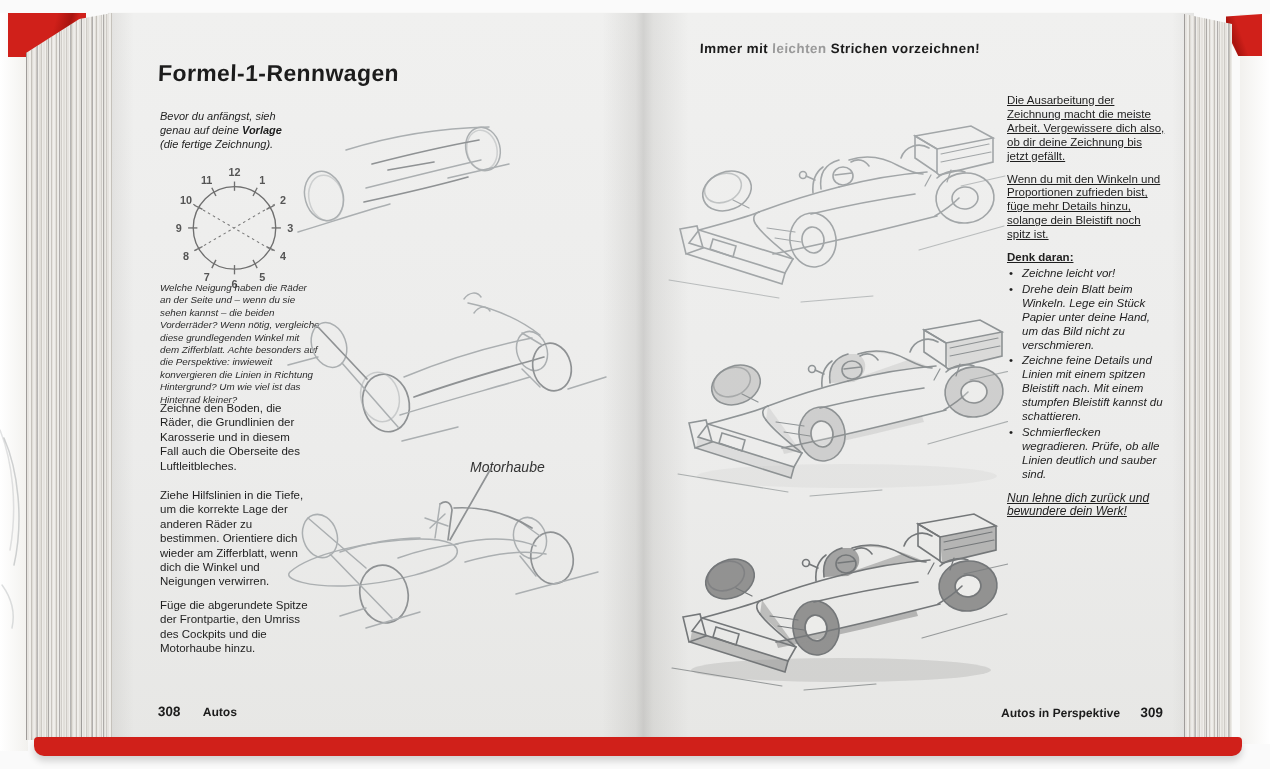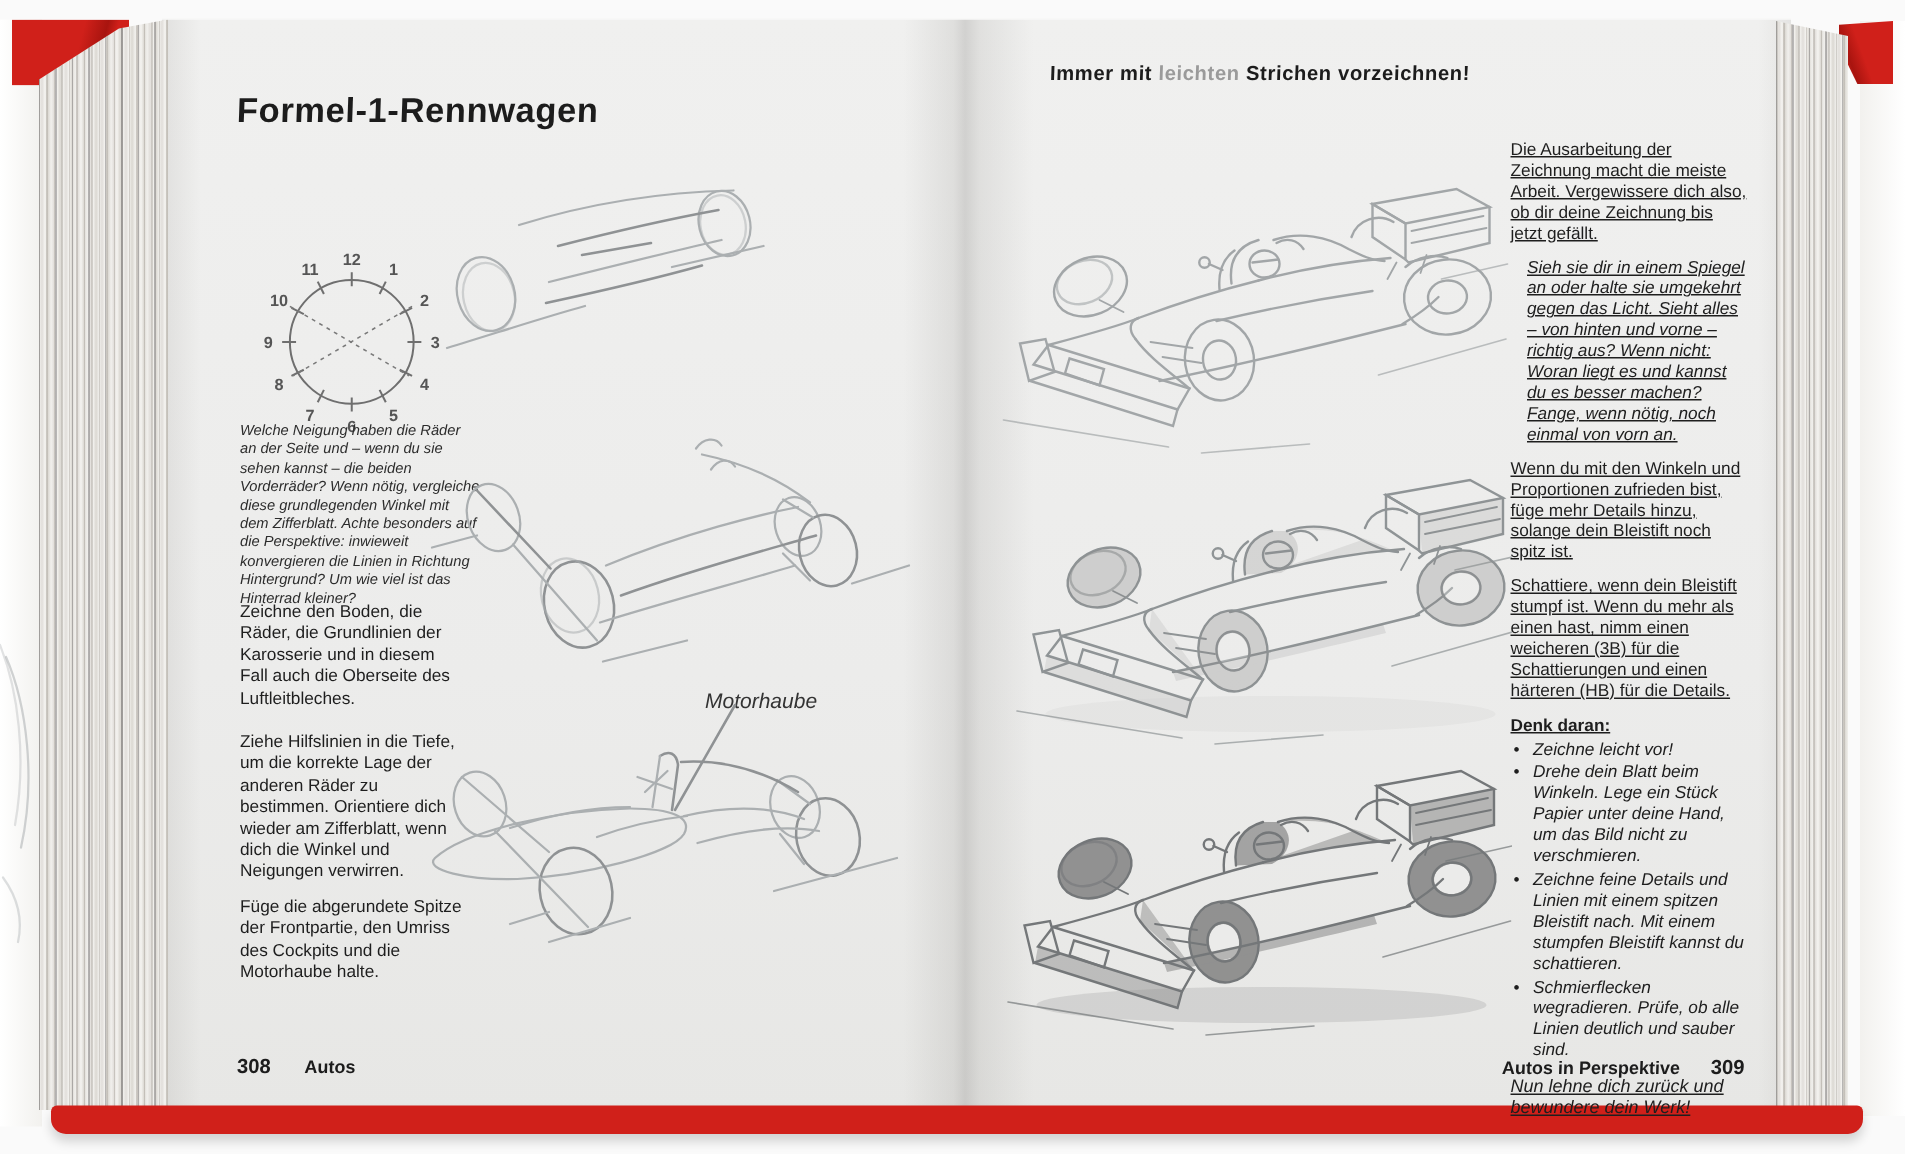--- a/index.html
+++ b/index.html
@@ -79,20 +79,23 @@
   <div class="cover-red bottom"></div>
 
   <svg class="abs" style="left:0;top:400px;" width="30" height="250" viewBox="0 0 30 250">
     <path class="p" opacity=".55" d="M4,38 C18,70 24,120 14,165"></path>
     <path class="p" opacity=".35" d="M0,30 C12,60 18,105 10,150"></path>
     <path class="p" opacity=".4" d="M2,185 C10,196 16,210 12,228"></path>
   </svg>
 
   <div class="abs hand title" style="left:158px;top:60px;">Formel-1-Rennwagen</div>
 
+  <div class="abs body-txt it" style="left:160px;top:109px;width:142px;font-size:11px;line-height:14px;">
+    <span>Bevor du anfängst, sieh genau auf deine </span><b>Vorlage</b><span> (die fertige Zeichnung).</span>
+  </div>
 
   <svg class="abs" style="left:152px;top:166px;" width="165" height="128" viewBox="0 0 160 124">
     <circle class="cl" cx="80" cy="60" r="40"></circle>
     <g class="cl">
       <line x1="80" y1="24" x2="80" y2="15"></line>
         <line x1="98" y1="29" x2="102" y2="21"></line>
       <line x1="111" y1="42" x2="119" y2="38"></line>
         <line x1="116" y1="60" x2="125" y2="60"></line>
       <line x1="111" y1="78" x2="119" y2="82"></line>
         <line x1="98" y1="91" x2="102" y2="99"></line>
@@ -120,21 +123,21 @@
       <text class="clnum" x="80" y="10" text-anchor="middle">12</text>
     </g>
   </svg>
 
   <div class="abs small-it" style="left:160px;top:282px;width:160px;">Welche Neigung haben die Räder an der Seite und – wenn du sie sehen kannst – die beiden Vorderräder? Wenn nötig, vergleiche diese grundlegenden Winkel mit dem Zifferblatt. Achte besonders auf die Perspektive: inwieweit konvergieren die Linien in Richtung Hintergrund? Um wie viel ist das Hinterrad kleiner?</div>
 
   <div class="abs body-txt" style="left:160px;top:488px;width:154px;">Ziehe Hilfslinien in die Tiefe, um die korrekte Lage der anderen Räder zu bestimmen. Orientiere dich wieder am Zifferblatt, wenn dich die Winkel und Neigungen verwirren.</div>
 
   <div class="abs body-txt" style="left:160px;top:401px;width:148px;">Zeichne den Boden, die Räder, die Grundlinien der Karosserie und in diesem Fall auch die Oberseite des Luftleitbleches.</div>
 
-  <div class="abs body-txt" style="left:160px;top:598px;width:150px;">Füge die abgerundete Spitze der Frontpartie, den Umriss des Cockpits und die Motorhaube halte.</div>
+  <div class="abs body-txt" style="left:160px;top:598px;width:150px;">Füge die abgerundete Spitze der Frontpartie, den Umriss des Cockpits und die Motorhaube hinzu.</div>
 
   <div class="abs footer" style="left:158px;top:702px;">
     <span class="num">308</span>
     <span class="sec">Autos</span>
   </div>
 
   <svg class="abs" style="left:286px;top:104px;" width="322" height="172" viewBox="0 0 322 172">
     <ellipse class="p" cx="38" cy="92" rx="19" ry="25" transform="rotate(-16 38 92)"></ellipse>
     <ellipse class="p" cx="40" cy="94" rx="17" ry="23" transform="rotate(-13 40 94)" opacity=".5"></ellipse>
     <ellipse class="p" cx="197" cy="45" rx="17" ry="22" transform="rotate(-14 197 45)"></ellipse>
@@ -268,23 +271,21 @@
           <use href="#carS"></use>
         </g>
       <g color="#747779">
           <use href="#carO"></use>
         </g>
     </g>
   </svg>
 
   <div class="abs body-txt col" style="left:1007px;top:94px;width:158px;line-height:13.9px;">
     <p>Die Ausarbeitung der Zeichnung macht die meiste Arbeit. Vergewissere dich also, ob dir deine Zeichnung bis jetzt gefällt.</p>
-    <p class="it indent">Sieh sie dir in einem Spiegel an oder halte sie umgekehrt gegen das Licht. Sieht alles – von hinten und vorne – richtig aus? Wenn nicht: Woran liegt es und kannst du es besser machen? Fange, wenn nötig, noch einmal von vorn an.</p>
     <p>Wenn du mit den Winkeln und Proportionen zufrieden bist, füge mehr Details hinzu, solange dein Bleistift noch spitz ist.</p>
-    <p>Schattiere, wenn dein Bleistift stumpf ist. Wenn du mehr als einen hast, nimm einen weicheren (3B) für die Schattierungen und einen härteren (HB) für die Details.</p>
     <p class="b">Denk daran:</p>
     <ul class="rem">
       <li>Zeichne leicht vor!</li>
       <li>Drehe dein Blatt beim Winkeln. Lege ein Stück Papier unter deine Hand, um das Bild nicht zu verschmieren.</li>
       <li>Zeichne feine Details und Linien mit einem spitzen Bleistift nach. Mit einem stumpfen Bleistift kannst du schattieren.</li>
       <li>Schmierflecken wegradieren. Prüfe, ob alle Linien deutlich und sauber sind.</li>
     </ul>
     <p class="it" style="font-size:12px;">Nun lehne dich zurück und bewundere dein Werk!</p>
   </div>
 

